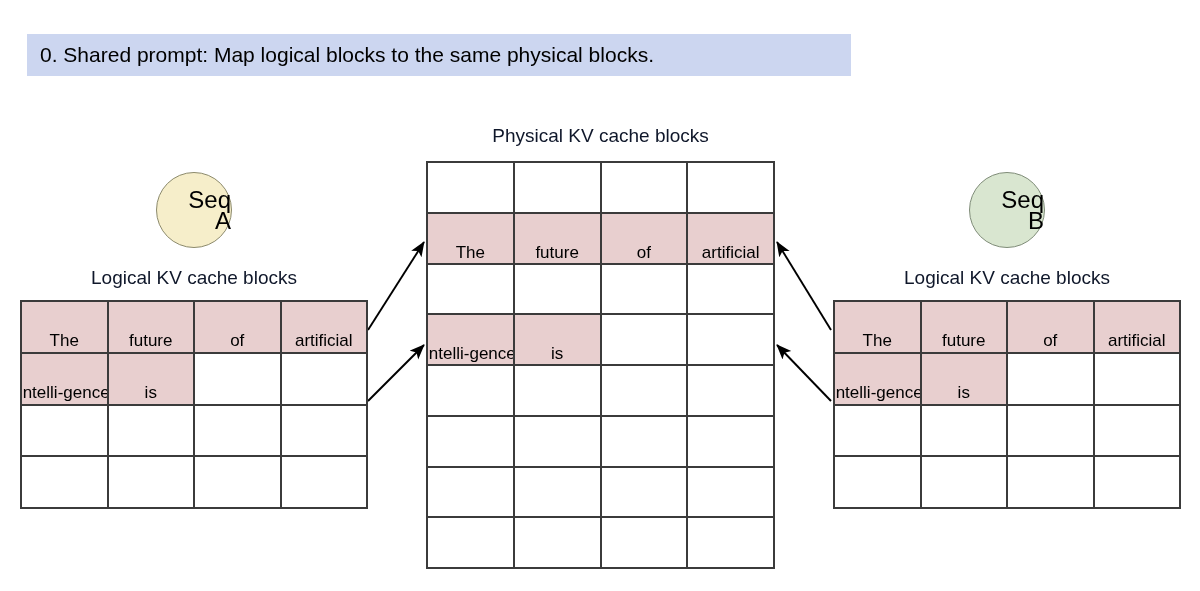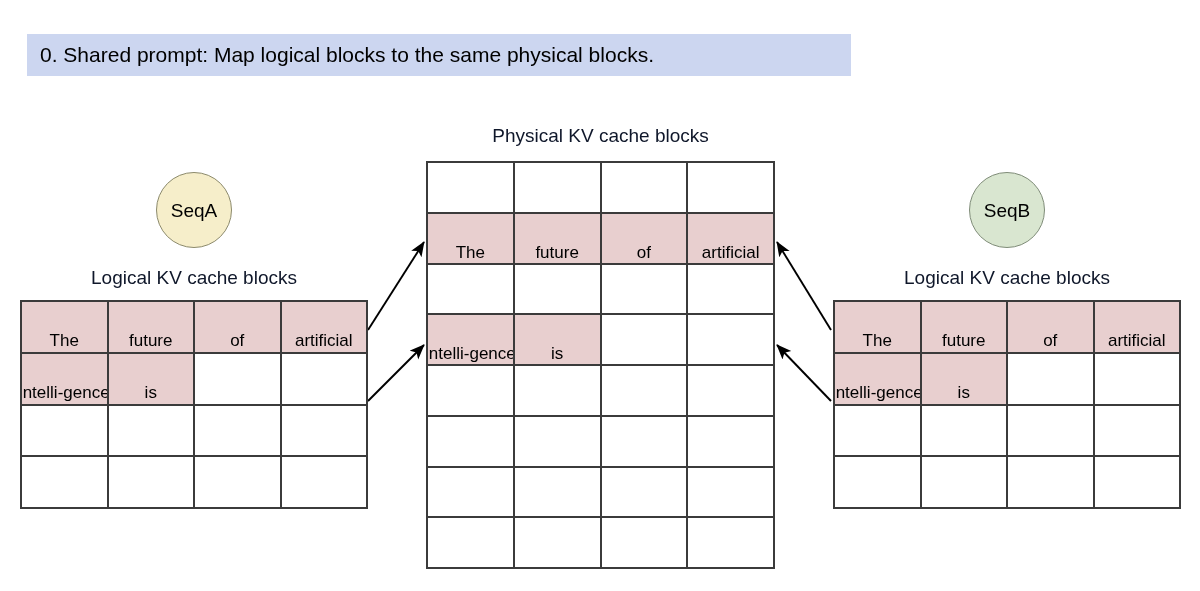--- a/index.html
+++ b/index.html
@@ -56,24 +56,24 @@
 
   
   .seq-circle {
     position: absolute;
     width: 76px;
     height: 76px;
     border-radius: 50%;
     border: 1.3px solid #7a7a6e;
     box-sizing: border-box;
     display: flex;
-    flex-direction: row;
-    align-items: center;
+    flex-direction: column;
+    align-items: flex-end;
     justify-content: center;
-    font-size: 19px;
+    font-size: 24px;
     line-height: 21px;
   }
   #seq-a { left: 156px; top: 168px; background: #f6eeca; border-color: #8c8a6c; }
   #seq-b { left: 969px; top: 168px; background: #d9e6d0; border-color: #7f8c78; }
 
   
   .grid {
     position: absolute;
     display: grid;
     box-sizing: border-box;

